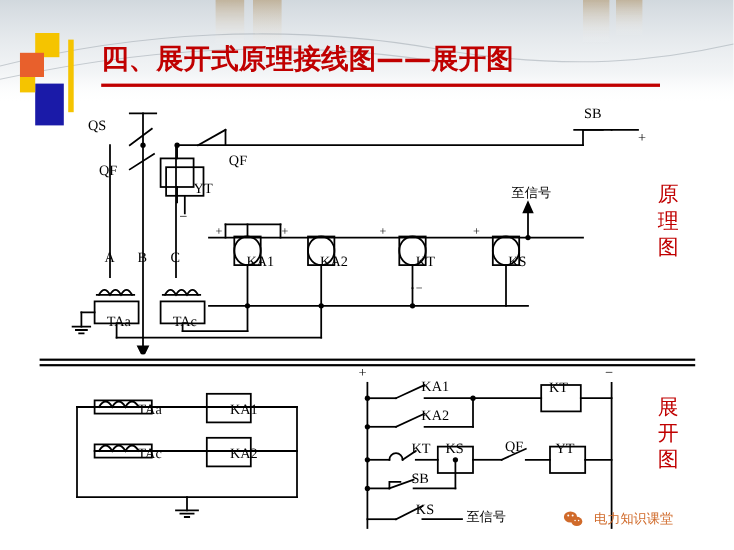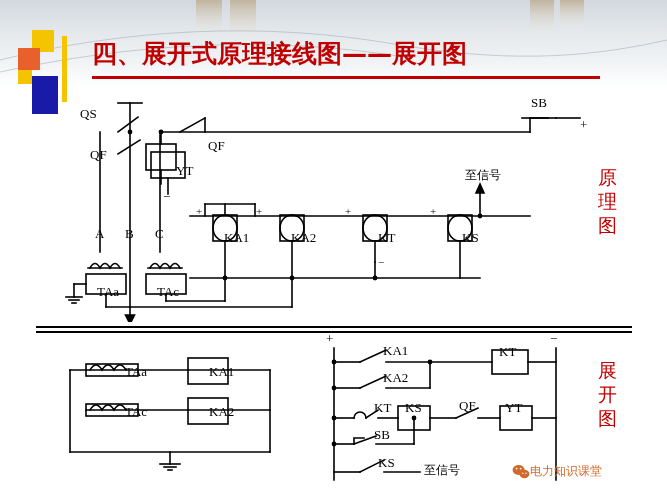--- a/index.html
+++ b/index.html
@@ -275,21 +275,21 @@
   <div class="abs lbl" style="left:374px;top:427px;">SB</div>
   <div class="abs lbl" style="left:378px;top:455px;">KS</div>
   <div class="abs lbl cn" style="left:424px;top:462px;font-size:12px;">至信号</div>
 
   <div class="abs side-red" style="left:598px;top:358px;">
     <div>展</div>
     <div>开</div>
     <div>图</div>
   </div>
 
-  <div class="abs" style="left:512px;top:463px;display:flex;align-items:center;gap:0;text-align:right;">
+  <div class="abs" style="left:512px;top:463px;display:flex;align-items:center;gap:10px;text-align:right;">
     <svg width="18" height="16" viewBox="0 0 18 16">
       <ellipse cx="6.6" cy="6" rx="6" ry="5" fill="#d06a2a"></ellipse>
       <ellipse cx="12.4" cy="10" rx="5" ry="4.2" fill="#d06a2a"></ellipse>
       <circle cx="4.6" cy="4.6" r="0.9" fill="#fff"></circle>
       <circle cx="8.6" cy="4.6" r="0.9" fill="#fff"></circle>
       <circle cx="10.8" cy="9.2" r="0.7" fill="#fff"></circle>
       <circle cx="14" cy="9.2" r="0.7" fill="#fff"></circle>
     </svg>
     <span class="wm">电力知识课堂</span>
   </div>

